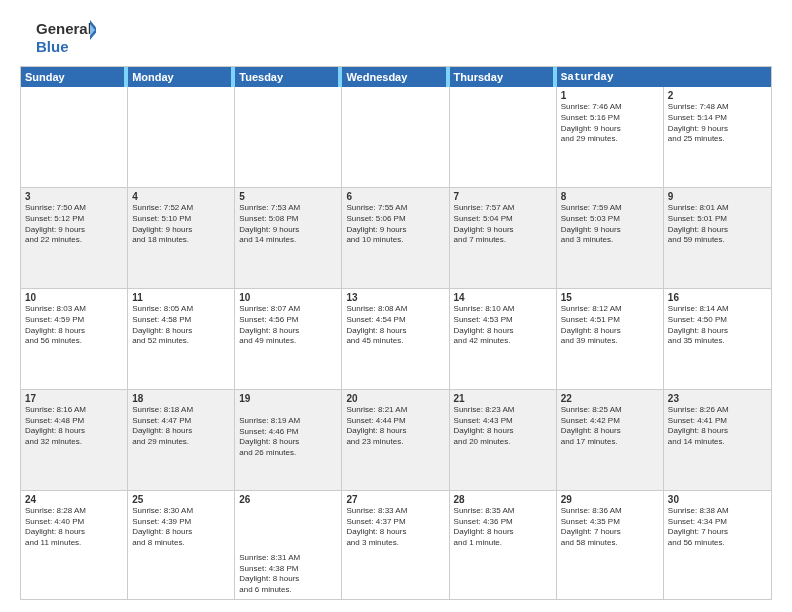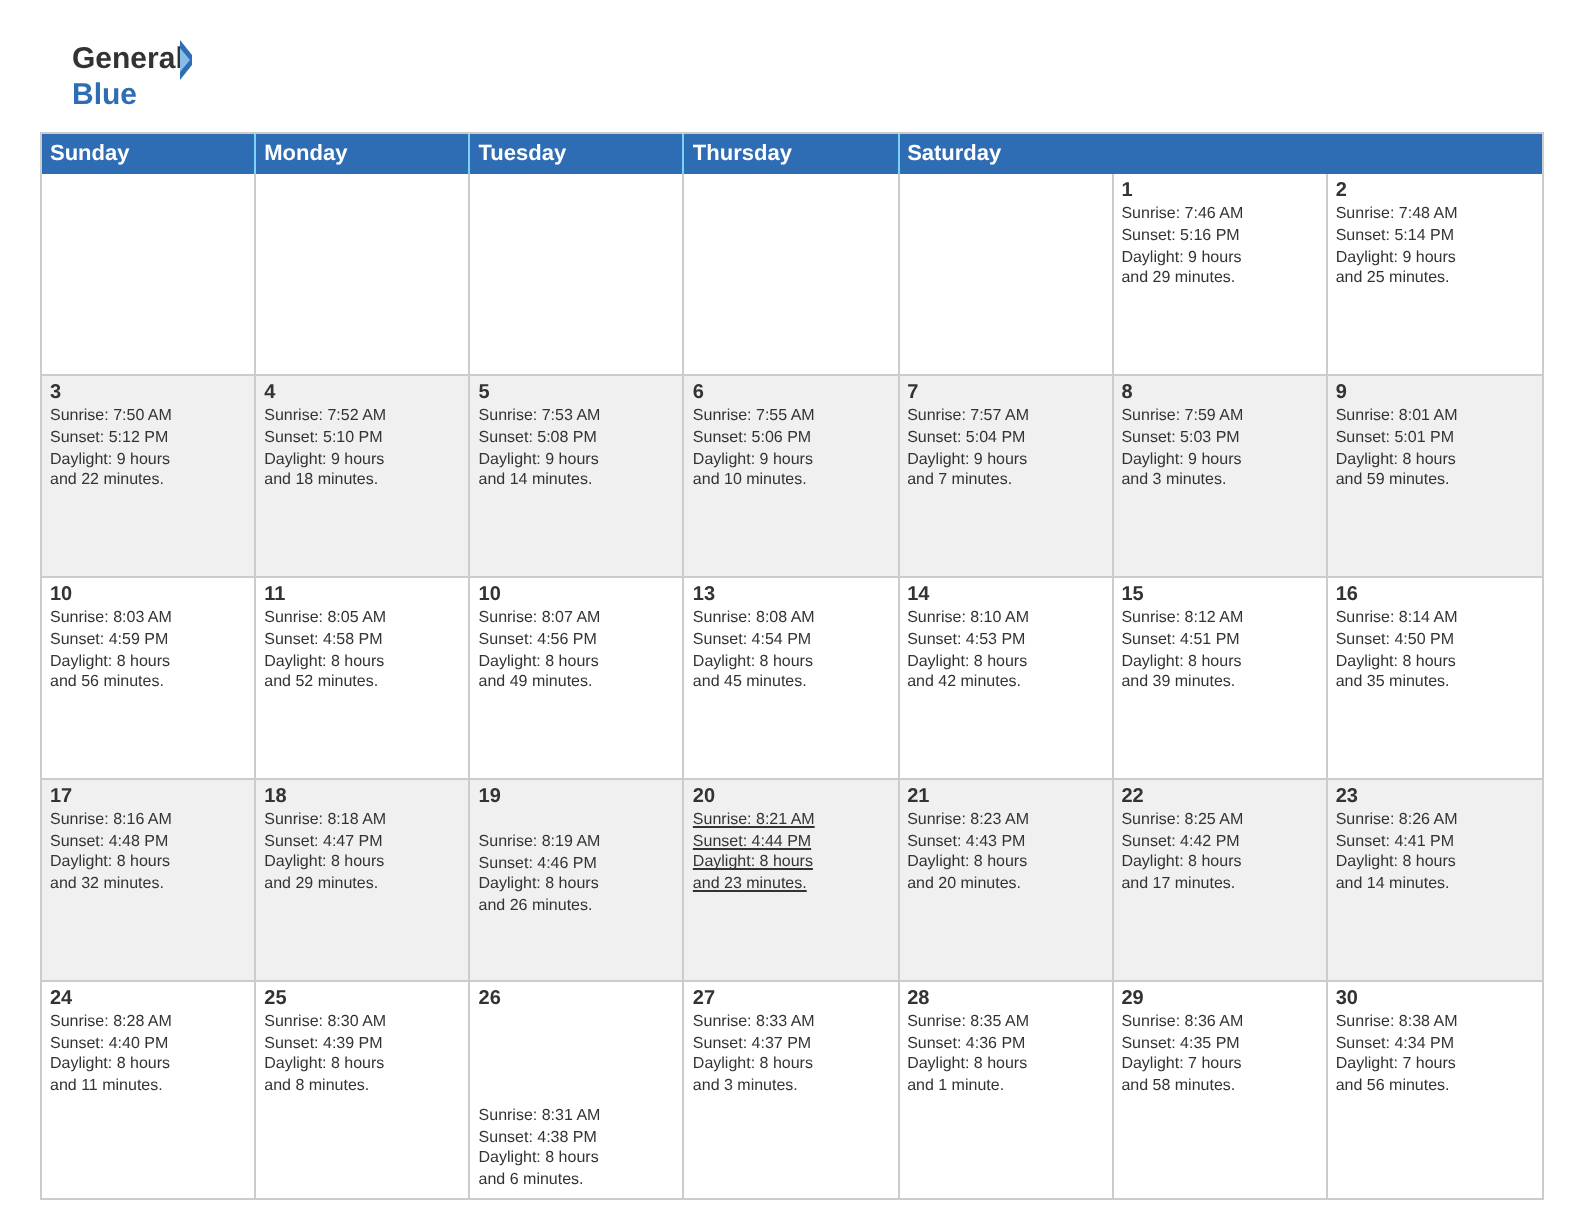--- a/index.html
+++ b/index.html
@@ -51,23 +51,23 @@
       display: grid;
       grid-template-columns: repeat(7, 1fr);
       background: #2e6db4;
     }
     .cal-header-cell {
       color: #fff;
       font-size: 11px;
       font-weight: bold;
       padding: 4px 4px;
       text-align: left;
-      border-right: 1px solid #7dd3fc;
-    }
-    .cal-header-cell:last-child { border-right: none; }
+      border-right: 4px solid #7dd3fc;
+    }
+    .cal-header-cell:last-child { border-right: none; font-family: Liberation Mono, monospace; }
     .cal-body {
       flex: 1;
       display: flex;
       flex-direction: column;
     }
     .cal-row {
       display: grid;
       grid-template-columns: repeat(7, 1fr);
       flex: 1;
       border-bottom: 1px solid #ccc;
@@ -118,20 +118,21 @@
       <div class="month-title"></div>
       <div class="subtitle"></div>
     </div>
   </div>
 
   <div class="calendar">
     <div class="cal-header">
     <div class="cal-header-cell">Sunday</div>
         <div class="cal-header-cell">Monday</div>
         <div class="cal-header-cell">Tuesday</div>
+        <div class="cal-header-cell">Wednesday</div>
         <div class="cal-header-cell">Thursday</div>
         <div class="cal-header-cell">Saturday</div>
       </div>
     <div class="cal-body">
     <div class="cal-row">
           <div class="cal-cell empty"></div>
           <div class="cal-cell empty"></div>
           <div class="cal-cell empty"></div>
           <div class="cal-cell empty"></div>
           <div class="cal-cell empty"></div>
@@ -269,21 +270,21 @@
           </div>
           <div class="cal-cell alt-row">
             <div class="day-num">19</div>
             <div class="day-info" style="white-space: pre-line; margin-top: 12px;">Sunrise: 8:19 AM
 Sunset: 4:46 PM
 Daylight: 8 hours
 and 26 minutes.</div>
           </div>
           <div class="cal-cell alt-row">
             <div class="day-num">20</div>
-            <div class="day-info" style="white-space: pre-line; text-decoration: underline;">Sunrise: 8:21 AM
+            <div class="day-info" style="white-space: pre-line;">Sunrise: 8:21 AM
 Sunset: 4:44 PM
 Daylight: 8 hours
 and 23 minutes.</div>
           </div>
           <div class="cal-cell alt-row">
             <div class="day-num">21</div>
             <div class="day-info" style="white-space: pre-line;">Sunrise: 8:23 AM
 Sunset: 4:43 PM
 Daylight: 8 hours
 and 20 minutes.</div>

